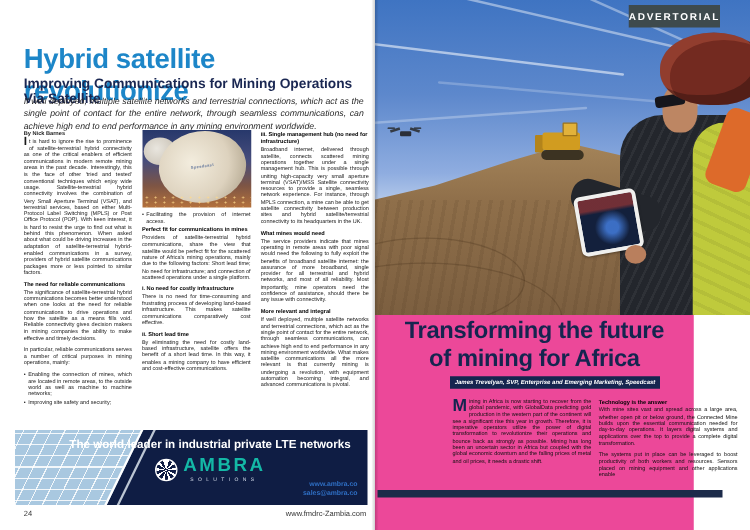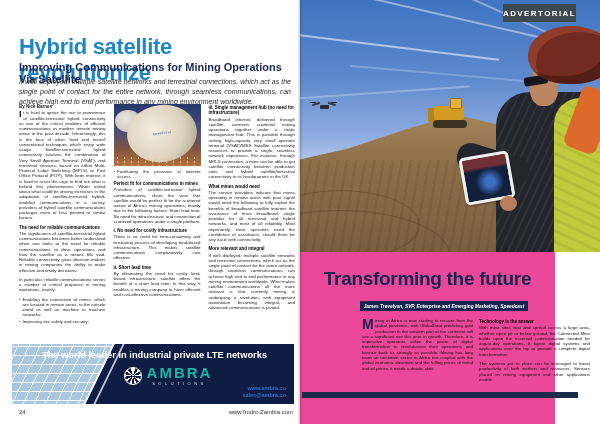--- a/index.html
+++ b/index.html
@@ -40,21 +40,21 @@
       background-image:radial-gradient(circle, #ffd98a 0.6px, transparent 1px);
       background-size:7px 4px; opacity:.8; }
   
   .banner { position:absolute; left:12px; top:344px; width:282px; height:60px; background:#0f1d44; overflow:hidden; cursor:pointer; }
   .mesh { position:absolute; left:-30px; top:-6px; width:118px; height:120%; transform:skewX(-26deg);
       background-color:#a9c8e0;
       background-image:repeating-linear-gradient(0deg, rgba(255,255,255,.85) 0 1px, transparent 1px 9px),
                        repeating-linear-gradient(90deg, rgba(255,255,255,.85) 0 1px, transparent 1px 11px);
       border-right:2px solid #fff; }
   .mesh-line { position:absolute; left:96px; top:-6px; width:2px; height:120%; background:#e8f1f8; transform:skewX(-26deg); opacity:.8; }
-  .banner-head { position:absolute; left:30px; right:0; top:6px; text-align:left; color:#fff;
+  .banner-head { position:absolute; left:30px; right:0; top:6px; text-align:center; color:#fff;
       font-size:9.3px; font-weight:bold; }
   .banner-brand { position:absolute; left:30px; right:0; top:22px; display:flex; justify-content:center; align-items:center; gap:5px; }
   .ambra-icon { width:18px; height:18px; border-radius:50%; border:1.5px solid #fff;
       background:repeating-conic-gradient(#ffffff 0 16deg, #0f1d44 16deg 38deg); }
   .ambra-name { color:#14b8a6; font-weight:bold; font-size:15px; letter-spacing:2px; line-height:14px; }
   .ambra-sub { color:#d4dcea; font-size:4px; letter-spacing:3.5px; text-align:center; margin-top:1px; }
   .banner-links { position:absolute; right:8px; bottom:5px; text-align:right; font-size:5.5px;
       line-height:7px; color:#2f6fc4; font-weight:bold; }
   .page-footer { position:absolute; left:19px; top:409px; width:274px; display:flex;
       justify-content:space-between; font-size:6px; color:#333; }
@@ -109,21 +109,21 @@
       border-radius:5px; transform:rotate(-10deg); padding:3px;
       box-shadow:0 1px 2px rgba(0,0,0,.35); }
   .tablet-screen { width:100%; height:100%; background:#13203c; border-radius:2px;
       background-image:radial-gradient(circle at 55% 60%, rgba(70,130,230,.8) 0 14%, transparent 40%),
                        linear-gradient(180deg, rgba(190,60,50,.55) 0 22%, transparent 30%); }
   .hand { position:absolute; left:200px; top:196px; width:17px; height:15px; background:#b97f5d; border-radius:50%; }
   .advertorial-badge { position:absolute; left:203px; top:4px; width:73px; height:18px; background:#3e4a4d;
       color:#fff; font-size:8px; font-weight:bold; letter-spacing:1.4px;
       display:flex; align-items:center; justify-content:center; }
   .r-title { position:absolute; left:0; top:254px; width:100%; text-align:center; color:#15254f;
-      font-weight:bold; font-size:19px; line-height:22.5px; letter-spacing:-0.3px;margin-top:14px; }
+      font-weight:bold; font-size:19px; line-height:22.5px; letter-spacing:-0.3px; }
   .byline-bar { position:absolute; left:60px; top:301px; width:168px; height:10px; background:#15254f;
       color:#fff; font-size:4.8px; font-style:italic; font-weight:bold;
       display:flex; align-items:center; justify-content:center; }
   .rcols { position:absolute; left:62px; top:318px; width:228px; display:flex; gap:6px;
       font-size:4.4px; line-height:5.3px; color:#111; text-align:justify; }
   .rcol { width:111px; }
   .rcol p { margin:0 0 4px 0; }
   .dc-m { float:left; font-weight:bold; font-size:14px; line-height:13px; padding-right:1.5px; color:#15254f; }
   .bottom-bar { position:absolute; left:2px; top:392px; width:276px; height:6px; background:#1c2b4a; }
 
@@ -242,20 +242,21 @@
       <div class="tablet">
         <div class="tablet-screen"></div>
       </div>
       <div class="hand"></div>
     </div>
 
     <div class="advertorial-badge">ADVERTORIAL</div>
 
     <div class="r-title">
       <span>Transforming the future</span><br>
+      <span>of mining for Africa</span>
     </div>
 
     <div class="byline-bar">James Trevelyan, SVP, Enterprise and Emerging Marketing, Speedcast</div>
 
     <div class="rcols">
       <div class="rcol">
         <p><span class="dc-m">M</span><span>ining in Africa is now starting to recover from the global pandemic, with GlobalData predicting gold production in the western part of the continent will see a significant rise this year in growth. Therefore, it is imperative operators utilize the power of digital transformation to revolutionize their operations and bounce back as strongly as possible. Mining has long been an uncertain sector in Africa but coupled with the global economic downturn and the falling prices of metal and oil prices, it needs a drastic shift.</span></p>
       </div>
       <div class="rcol">
         <div class="mini-h">Technology is the answer</div>

